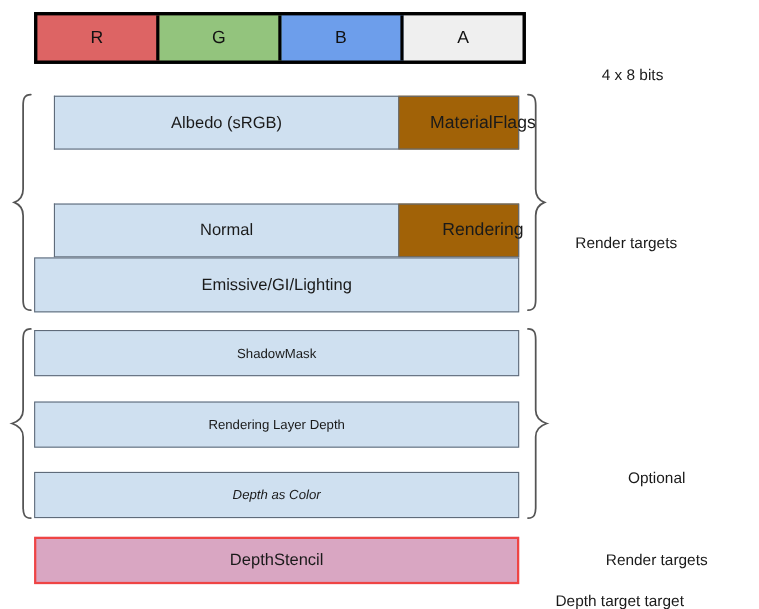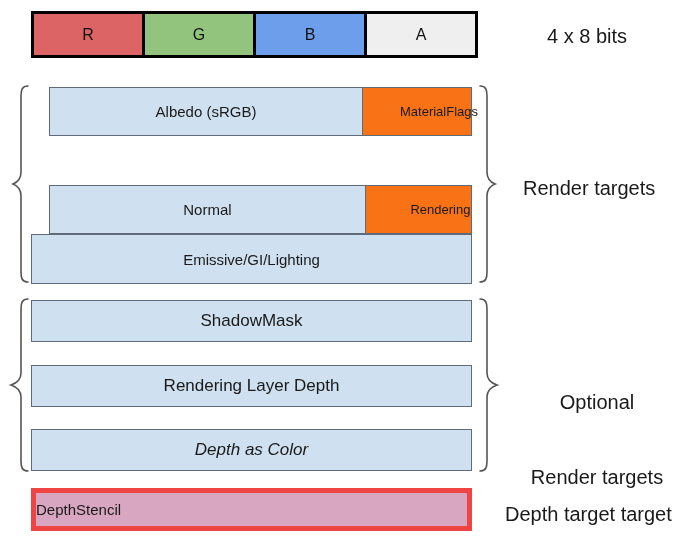--- a/index.html
+++ b/index.html
@@ -41,21 +41,21 @@
   .channel-cell:last-child { border-right: none; }
 
   
   .blue-box {
     background: #cfe0f0;
     border: 1px solid #5f6b7a;
     box-sizing: border-box;
     display: flex;
     align-items: center;
     justify-content: center;
-    font-size: 17px;
+    font-size: 12px;
     color: #1a1a1a;
   }
 
   
   #rt-table {
     position: absolute;
     left: 31px;
     top: 87px;
     width: 441px;
     height: 197px;
@@ -94,25 +94,25 @@
     display: flex;
     align-items: center;
     justify-content: center;
     font-size: 15px;
   }
   .rt-alpha {
     width: 110px;
     height: 100%;
     border: 1px solid #5f6b7a;
     box-sizing: border-box;
-    background: #f97316;
-    display: flex;
-    align-items: center;
-    justify-content: center;
-    font-size: 13px;
+    background: #a16207;
+    display: flex;
+    align-items: center;
+    justify-content: center;
+    font-size: 16px;
     padding-left: 44px;
   }
 
   
   .opt-box {
     position: absolute;
     left: 31px;
     width: 441px;
     height: 42px;
   }
@@ -121,44 +121,46 @@
   .opt-box.o2 { top: 429px; font-style: italic; }
 
   
   #depth-stencil-box {
     position: absolute;
     left: 31px;
     top: 488px;
     width: 441px;
     height: 43px;
     background: #d9a6c2;
-    border: 5px solid #ef4444;
-    box-sizing: border-box;
-    display: flex;
-    align-items: center;
+    border: 2px solid #ef4444;
+    box-sizing: border-box;
+    display: flex;
+    align-items: center;
+    justify-content: center;
     font-size: 15px;
     color: #1a1a1a;
   }
 
   
   .brace { position: absolute; }
   .brace svg { display: block; }
 
   #brace-rt-left   { left: 10px;  top: 84px;  }
   #brace-rt-right  { left: 478px; top: 84px;  }
   #brace-opt-left  { left: 8px;   top: 297px; }
   #brace-opt-right { left: 478px; top: 297px; }
 
   
   .side-label {
     position: absolute;
-    font-size: 20px;
+    font-size: 14px;
     color: #1a1a1a;
     white-space: pre;
     line-height: 25px;
+    margin-top: 32px;
   }
   #label-bits        { left: 547px; top: 24px; }
   #label-rt          { left: 523px; top: 176px; }
   #label-opt         { left: 522px; top: 340px; text-align: center; width: 150px;}
   #label-depth       { left: 505px; top: 502px; }
   .side-label .line { display: block; }
 </style>
 </head>
 <body>
 

